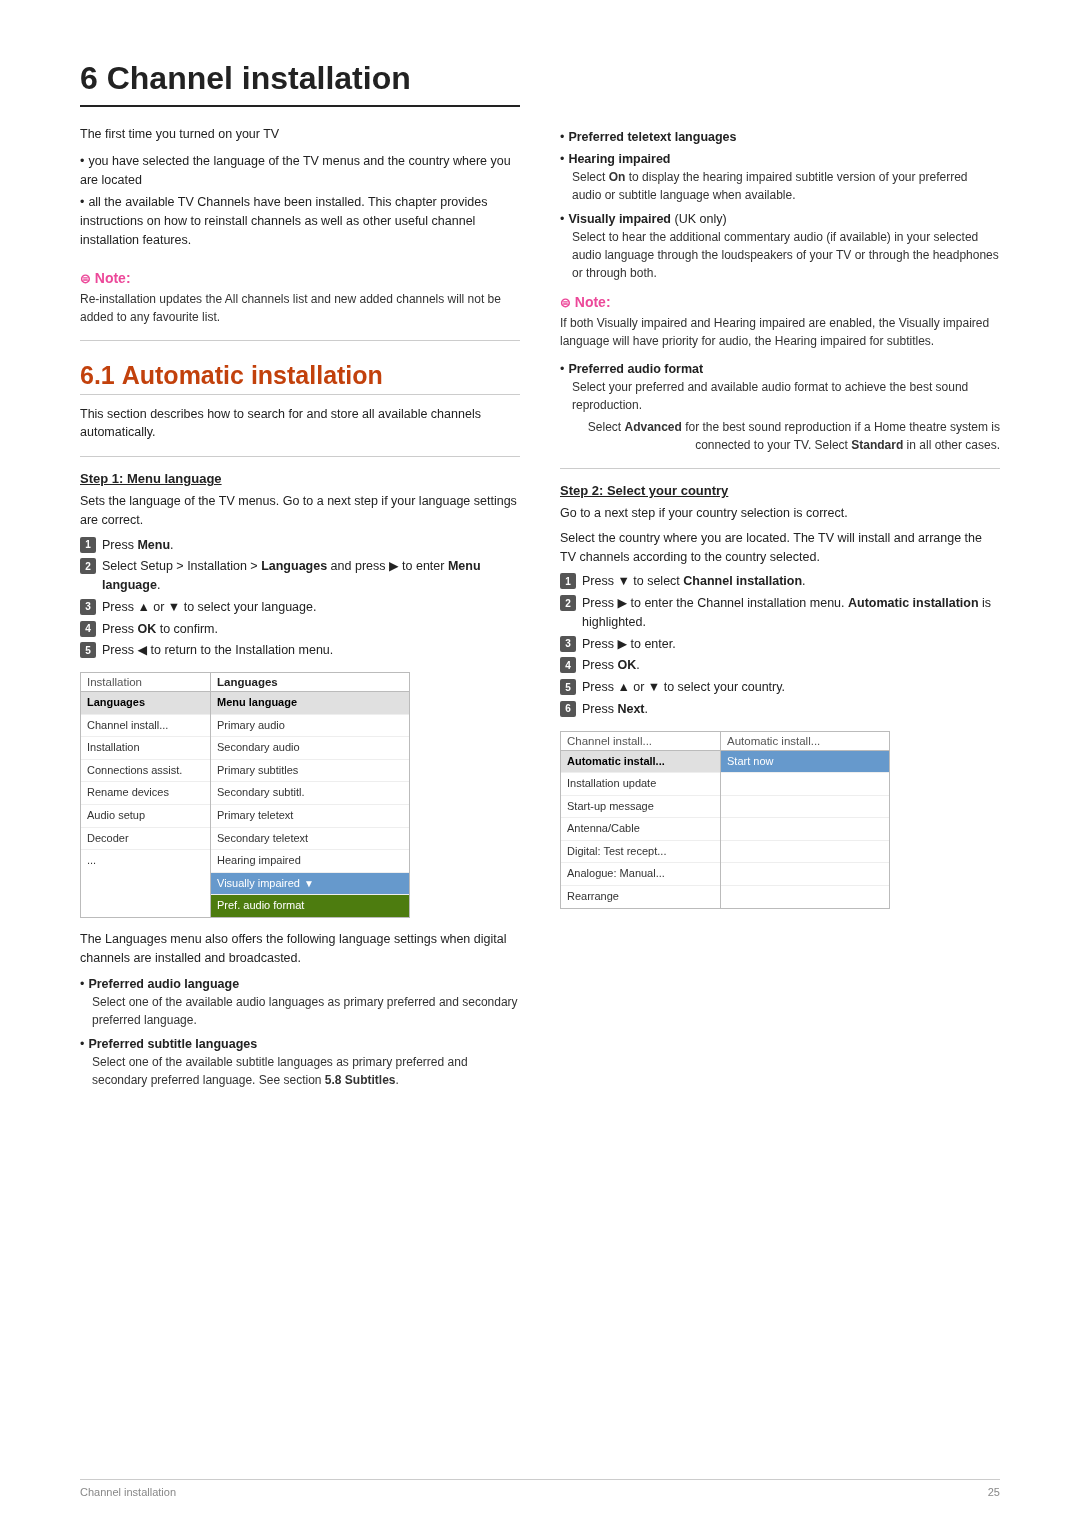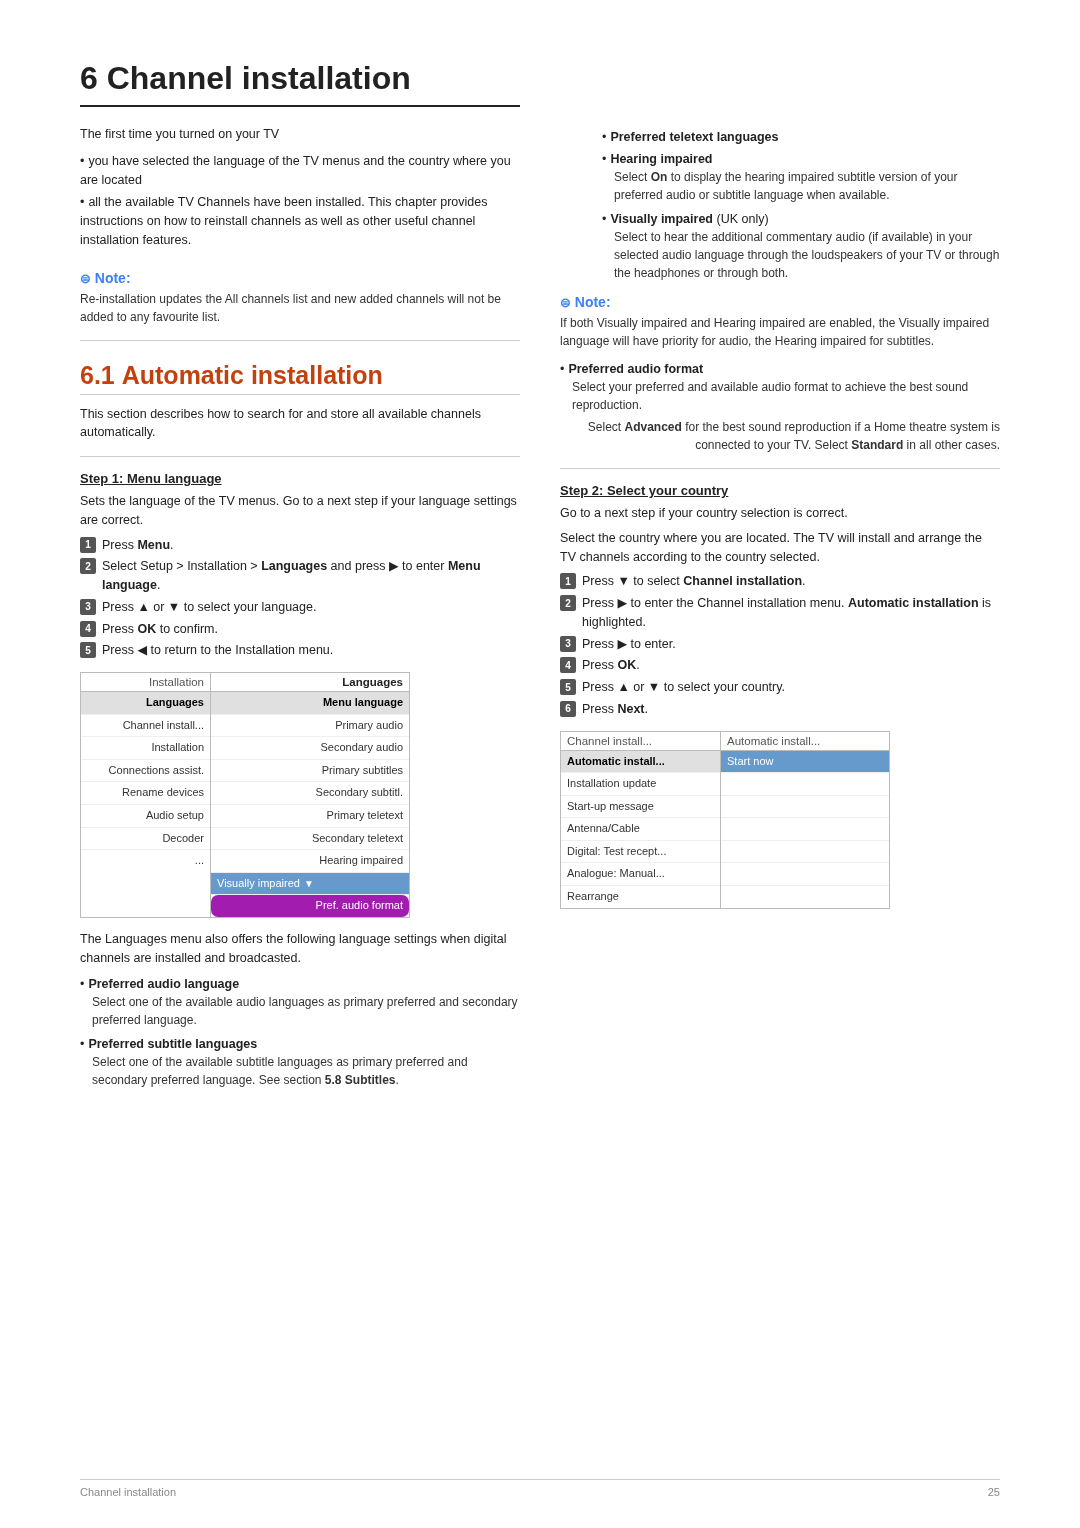--- a/index.html
+++ b/index.html
@@ -58,21 +58,21 @@
       font-size: 12.5px;
     }
 
     .note-box {
       margin: 12px 0;
     }
 
     .note-icon {
       font-size: 14px;
       font-weight: bold;
-      color: #3b82f6;
+      color: #ec4899;
       margin-bottom: 4px;
     }
 
     .note-text {
       font-size: 12px;
       line-height: 1.5;
       color: #333;
     }
 
     .step-header {
@@ -121,21 +121,20 @@
     .step-text {
       flex: 1;
     }
 
     
     .install-table {
       border: 1px solid #bbb;
       margin: 12px 0;
       font-size: 11.5px;
       width: 330px;
-      text-align: right;
     }
 
     .install-table-header {
       display: flex;
       background: #fff;
     }
 
     .install-table-header .col-installation {
       width: 130px;
       padding: 3px 6px;
@@ -188,23 +187,22 @@
       font-weight: bold;
       color: #000;
     }
 
     .table-row.highlighted-right {
       background: #6699cc;
       color: #fff;
     }
 
     .table-row.dark-highlight {
-      background: #a21caf;
+      background: #4d7c0f;
       color: #fff;
-      border-radius: 7px;
     }
 
     .bullet-section {
       margin: 10px 0;
     }
 
     .bullet-item {
       margin-bottom: 8px;
       padding-left: 0;
     }
@@ -404,21 +402,21 @@
             <span class="bullet">•</span><span class="bullet-bold">Preferred subtitle languages</span>
           </div>
           <div class="bullet-item-text">Select one of the available subtitle languages as primary preferred and secondary preferred language. See section <strong>5.8 Subtitles</strong>.</div>
         </div>
       </div>
 
     </div>
 
     <div class="right-column">
 
-      <div class="bullet-section" style="margin-top: 70px; margin-left: 42px;">
+      <div class="bullet-section" style="margin-top: 70px;">
         <div class="bullet-item">
           <div class="bullet-item-header">
             <span class="bullet">•</span><span class="bullet-bold">Preferred teletext languages</span>
           </div>
         </div>
         <div class="bullet-item">
           <div class="bullet-item-header">
             <span class="bullet">•</span><span class="bullet-bold">Hearing impaired</span>
           </div>
           <div class="bullet-item-text">Select <strong>On</strong> to display the hearing impaired subtitle version of your preferred audio or subtitle language when available.</div>

